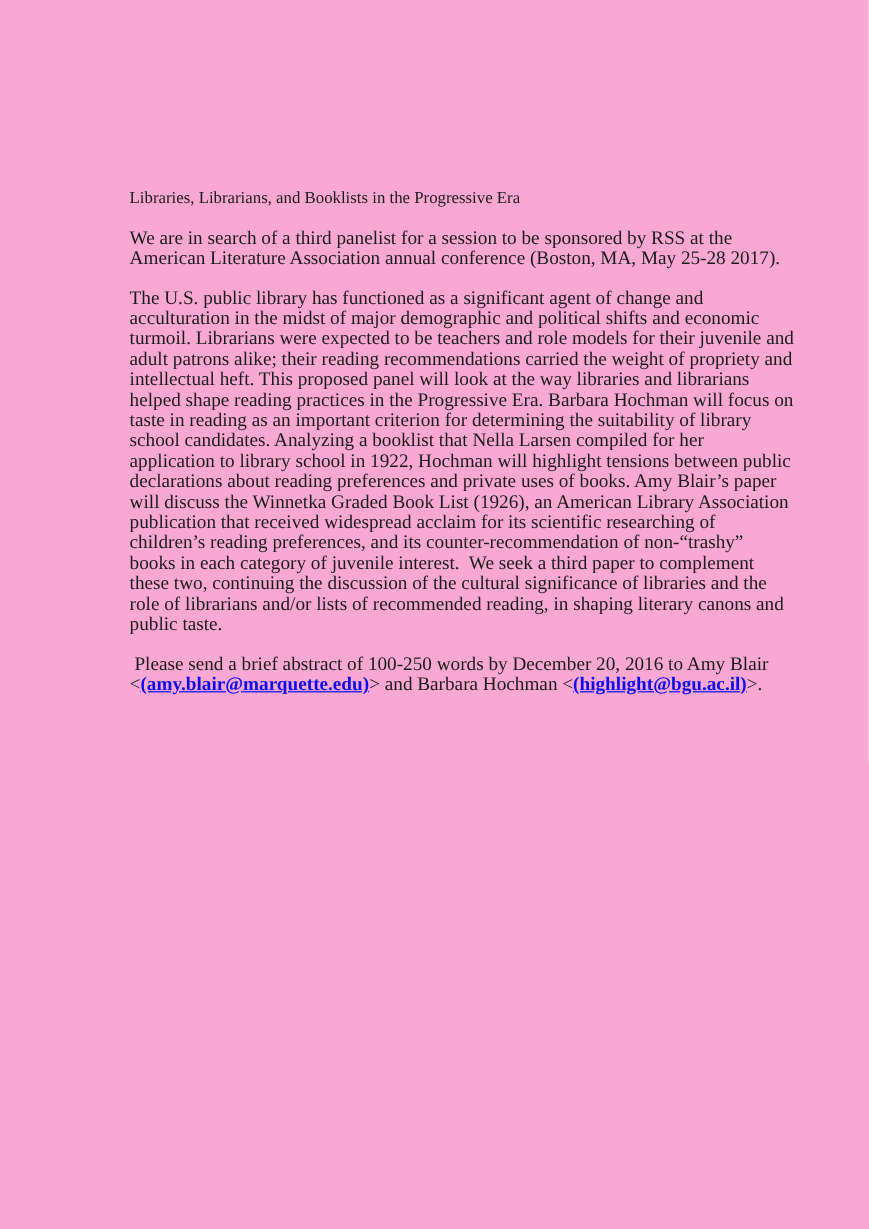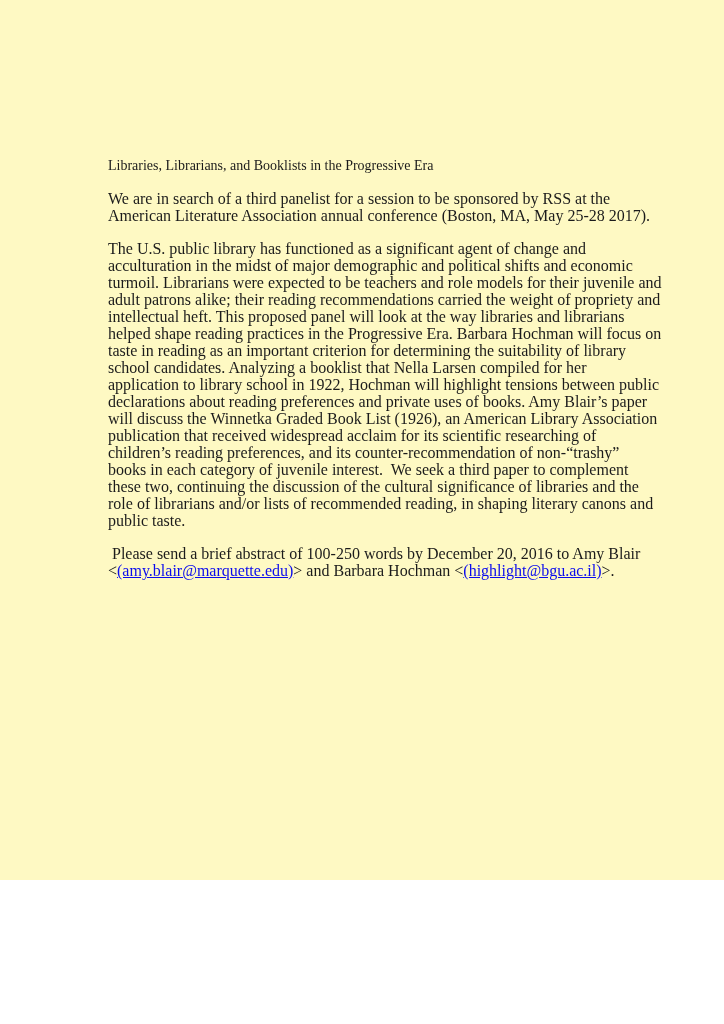--- a/index.html
+++ b/index.html
@@ -3,22 +3,22 @@
 <meta charset="utf-8">
 <style>
   html, body {
     margin: 0;
     padding: 0;
     background: #ffffff;
   }
   .page {
     position: relative;
     width: 724px;
-    height: 880px;
-    background: #fef9c3;
+    height: 1024px;
+    background: #f9a8d4;
     overflow: hidden;
     font-family: "Liberation Serif", serif;
     color: #1b1b1b;
   }
   .content {
     position: absolute;
     left: 108px;
     top: 157px;
     width: 585px;
   }
@@ -32,20 +32,21 @@
   .para {
     font-size: 16px;
     line-height: 17px;
     margin: 0 0 16px 0;
     white-space: pre-wrap;
   }
   .email-link {
     color: #0b0bee;
     text-decoration: underline;
     cursor: pointer;
+    font-weight: bold;
   }
 </style>
 </head>
 <body>
 
 <div class="page">
   <div class="content">
 
     <h1 class="doc-title">Libraries, Librarians, and Booklists in the Progressive Era</h1>
 

